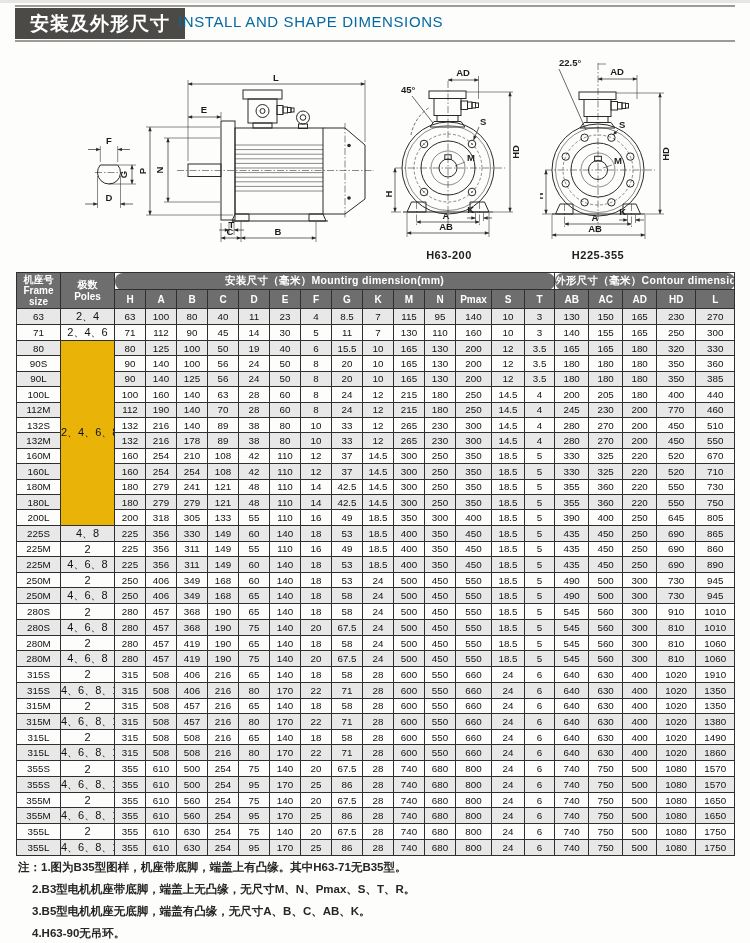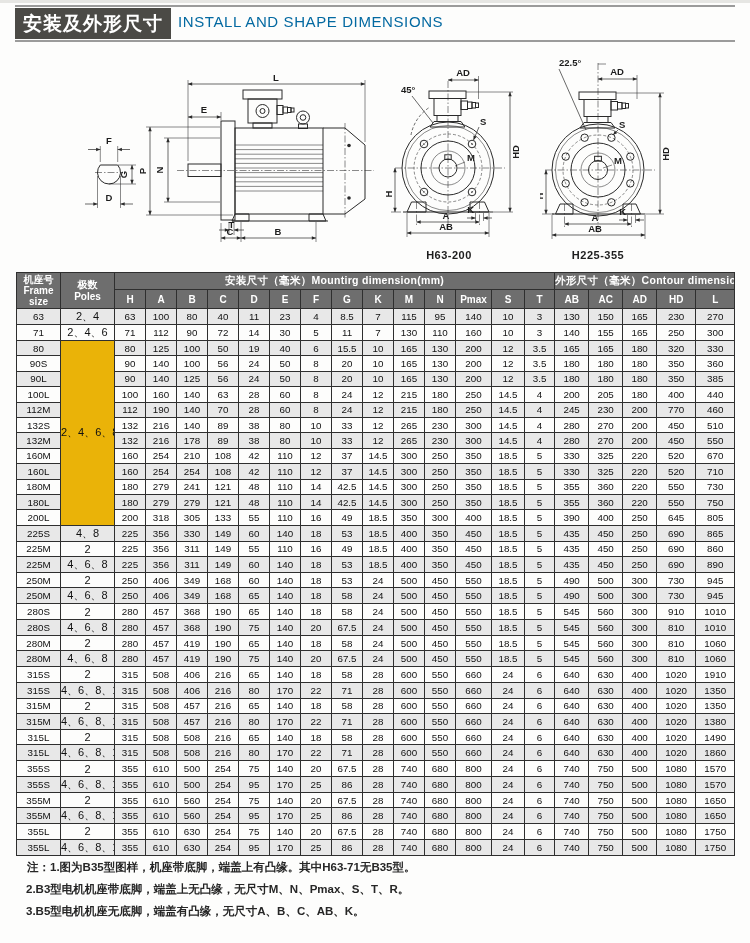--- a/index.html
+++ b/index.html
@@ -2,53 +2,53 @@
 <html><head>
 <meta charset="utf-8">
 <style>
   html,body{margin:0;padding:0;}
   body{width:750px;height:943px;background:#fdfdfc;position:relative;overflow:hidden;
        font-family:"Liberation Sans","DejaVu Sans",sans-serif;color:#222;}
   .scan-edge{position:absolute;top:0;left:0;width:750px;height:3px;background:#e6e6e3;}
   
   .rule{position:absolute;left:15px;width:720px;height:2px;background:#9b9b9b;}
   .rule.top{top:5px;} .rule.bottom{top:40px;}
-  .title-box{position:absolute;left:15px;top:8px;width:156px;height:31px;background:#4b4a46;
+  .title-box{position:absolute;left:15px;top:8px;width:170px;height:31px;background:#4b4a46;
              color:#fff;display:flex;align-items:center;justify-content:center;
              font-size:19px;font-weight:bold;letter-spacing:1px;}
   .title-en{position:absolute;left:178px;top:13px;font-size:15px;color:#0369a1;letter-spacing:.6px;}
   
   .drw{position:absolute;}
   #d1{left:82px;top:58px;} #d2{left:383px;top:55px;} #d3{left:540px;top:55px;}
   svg .out{stroke:#2a2a2a;stroke-width:1;fill:none;}
   svg .thin{stroke:#2a2a2a;stroke-width:.55;fill:none;}
   svg .dim{stroke:#2a2a2a;stroke-width:.7;fill:none;}
   svg .cl{stroke:#2a2a2a;stroke-width:.55;fill:none;stroke-dasharray:7 2 1.5 2;}
   svg .dash{stroke-dasharray:3 2;}
   svg text{font-family:"Liberation Sans","DejaVu Sans",sans-serif;font-size:9.5px;
            font-weight:bold;fill:#1d1d1d;}
   svg text.cap{font-size:11px;letter-spacing:.5px;}
   
   #dim-table{position:absolute;left:16px;top:272px;width:719px;border-collapse:collapse;
              table-layout:fixed;}
   #dim-table th,#dim-table td{border:1px solid #2f2f2f;text-align:center;padding:0;
              white-space:nowrap;overflow:hidden;}
   #dim-table thead th{background:#6e6e6e;color:#fff;font-weight:bold;}
-  th.group{font-size:10.5px;height:16px;letter-spacing:.3px;}
+  th.group{font-size:10.5px;height:16px;letter-spacing:.3px;border-radius:8px;}
   th.corner{font-size:10px;line-height:1.12;}
   th.sub{font-size:10px;height:18px;}
   #tbody td{font-size:9.8px;height:14.4px;color:#111;}
   #tbody tr:nth-child(odd){background:#e8e8e8;}
   #tbody td.c-poles{font-size:11px;margin-left:37px;}
   #tbody td.merged{background:#eab308;}
   
   .notes{position:absolute;left:18px;top:856px;font-size:11.5px;font-weight:bold;
          color:#262626;line-height:22px;}
-  .note-line{white-space:nowrap;margin-left:9px;}
-  .note-line.indent{margin-left:8px;}
+  .note-line{white-space:nowrap;}
+  .note-line.indent{margin-left:14px;}
 </style>
 </head>
 <body>
 
 <div class="scan-edge"></div>
 <div class="rule top"></div>
 <div class="title-box">安装及外形尺寸</div>
 <div class="title-en">INSTALL AND SHAPE DIMENSIONS</div>
 <div class="rule bottom"></div>
 
@@ -400,21 +400,21 @@
         <td>165</td>
         <td>230</td>
         <td>270</td>
       </tr>
       <tr>
         <td class="c-frame">71</td>
         <td class="c-poles">2、4、6</td>
         <td>71</td>
         <td>112</td>
         <td>90</td>
-        <td>72</td>
+        <td>45</td>
         <td>14</td>
         <td>30</td>
         <td>5</td>
         <td>11</td>
         <td>7</td>
         <td>130</td>
         <td>110</td>
         <td>160</td>
         <td>10</td>
         <td>3</td>
@@ -1172,13 +1172,14 @@
         <td>1080</td>
         <td>1750</td>
       </tr>
     </tbody>
 </table>
 
 <div class="notes">
   <div class="note-line"><span>注：</span><span>1.图为B35型图样，机座带底脚，端盖上有凸缘。其中H63-71无B35型。</span></div>
   <div class="note-line indent">2.B3型电机机座带底脚，端盖上无凸缘，无尺寸M、N、Pmax、S、T、R。</div>
   <div class="note-line indent">3.B5型电机机座无底脚，端盖有凸缘，无尺寸A、B、C、AB、K。</div>
+  <div class="note-line indent">4.H63-90无吊环。</div>
 </div>
 
 </body></html>

